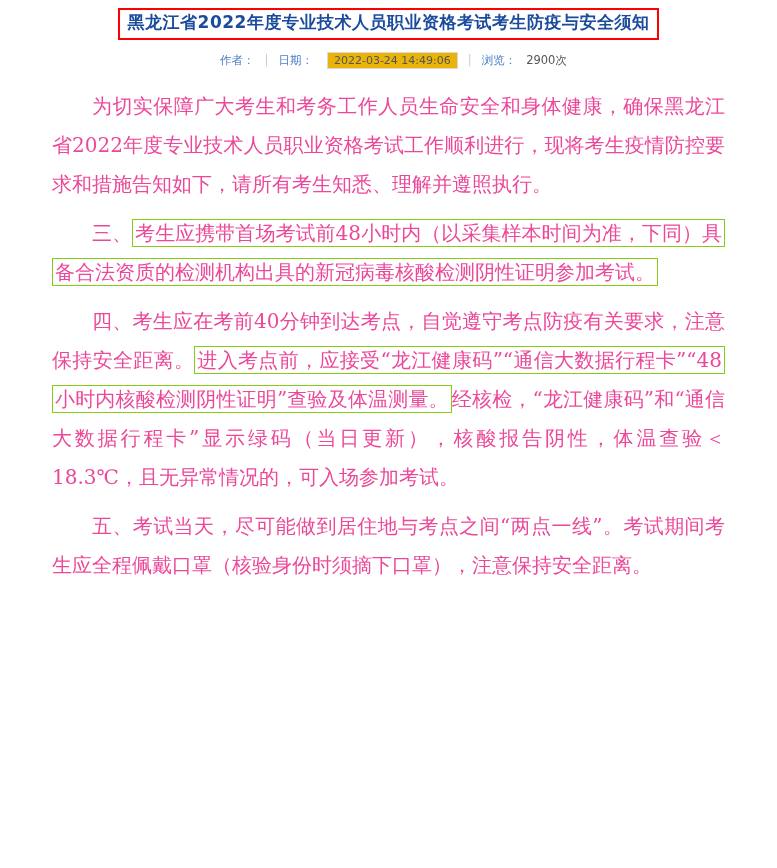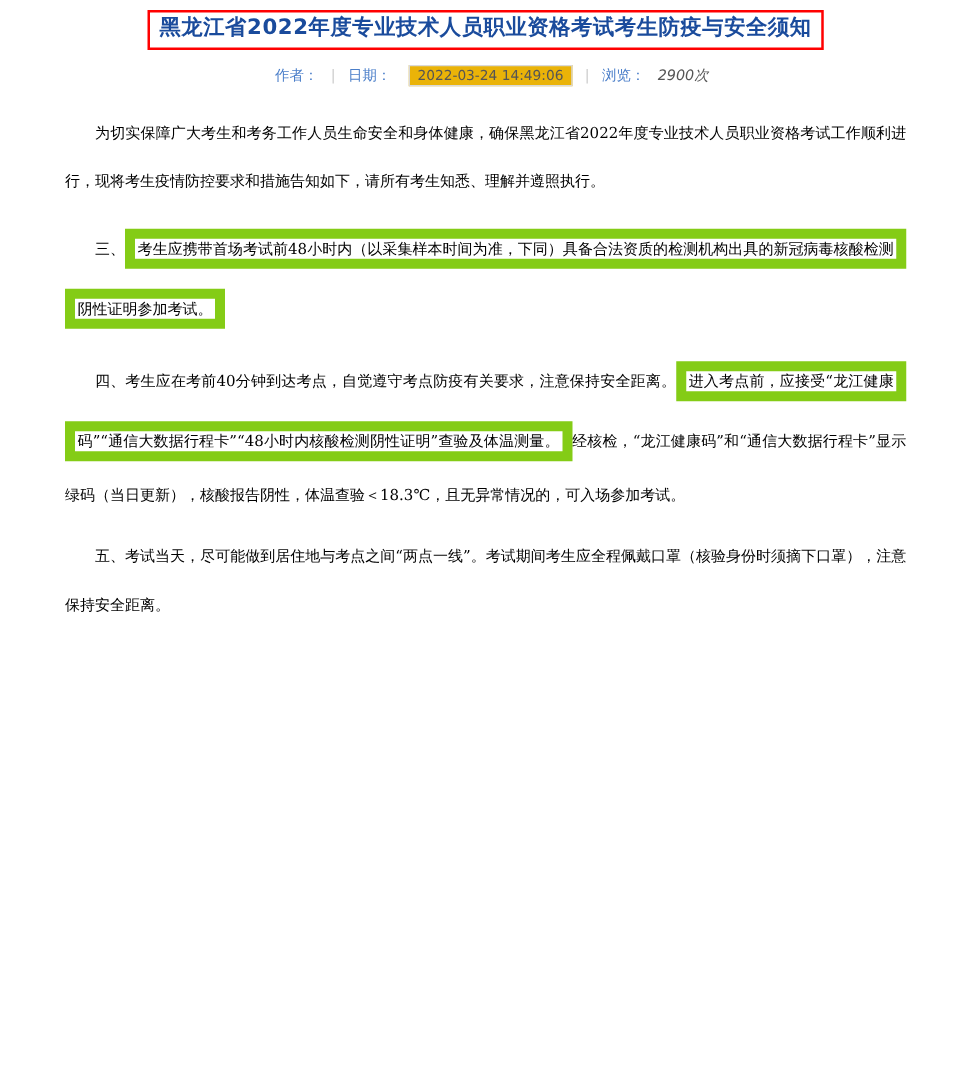--- a/index.html
+++ b/index.html
@@ -64,55 +64,54 @@
   }
   .meta-sep {
     color: #cccccc;
     font-size: 11.5px;
   }
   .meta-label {
     color: #4a7ec9;
   }
   .meta-value {
     color: #555555;
-    font-style: italic;
   }
   .meta-date-box {
     border: 1px solid #d9d9d9;
     background: #eab308;
     padding: 1px 6px;
     margin-left: 4px;
     color: #555555;
     font-size: 11px;
   }
 
   
   .body-text {
     margin: 18px 52px 0 52px;
     font-family: "DejaVu Serif", "Liberation Serif", serif;
-    font-size: 12px;
+    font-size: 20px;
     line-height: 39px;
-    color: #000000;
+    color: #ec4899;
     text-align: justify;
   }
   .para {
     text-indent: 2em;
     margin: 0 0 10px 0;
   }
   .para:last-child { margin-bottom: 0; }
 
   
   .hl {
     position: relative;
     display: inline;
     box-decoration-break: clone;
     -webkit-box-decoration-break: clone;
-    border: 8px solid #84cc16;
+    border: 1px solid #84cc16;
     padding: 1px 2px;
-    line-height: 48px;
+    line-height: 28px;
   }
 
   
 </style>
 </head>
 <body>
 
 <div class="page">
 
   <div class="title-wrap">

